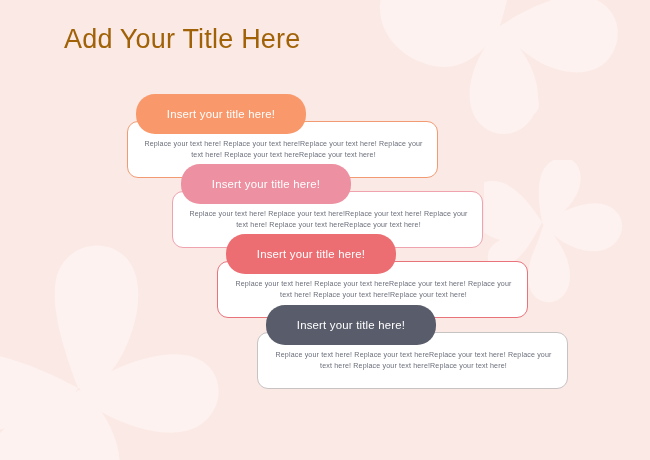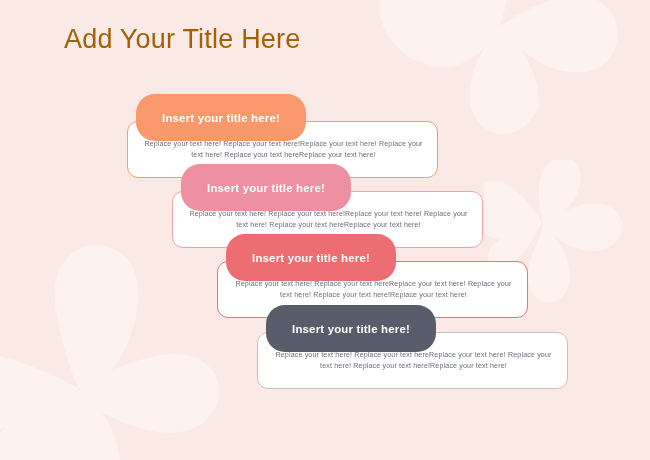--- a/index.html
+++ b/index.html
@@ -69,31 +69,30 @@
     font-size: 7.1px;
     line-height: 11.4px;
     color: #6A6E7A;
     letter-spacing: 0.15px;
     text-align: center;
   }
   .card-pill {
     position: absolute;
     left: 9px;
     top: 0;
-    height: 47px;
+    height: 40px;
     border-radius: 19px;
     display: flex;
     align-items: center;
     justify-content: center;
     color: #FFFFFF;
     font-size: 11.4px;
     letter-spacing: 0.2px;
     white-space: nowrap;
     z-index: 2;
-    font-weight: bold;
   }
 
   
   #card-1 { left: 127px; top: 94px;  width: 311px; }
   #card-2 { left: 172px; top: 164px; width: 311px; }
   #card-3 { left: 217px; top: 234px; width: 311px; }
   #card-4 { left: 257px; top: 305px; width: 311px; }
 
   #card-1 .card-pill { width: 170px; background: #F9996B; }
   #card-2 .card-pill { width: 170px; background: #ED90A1; }

